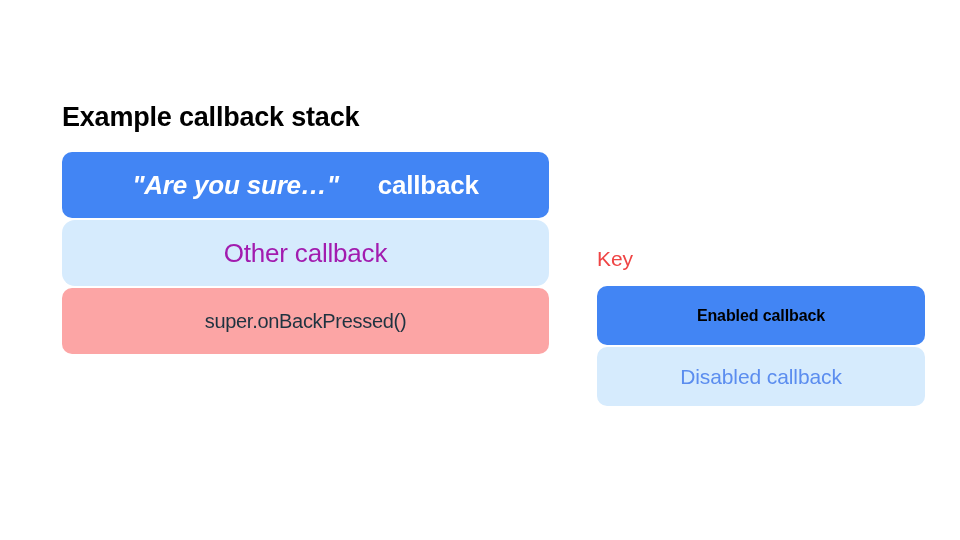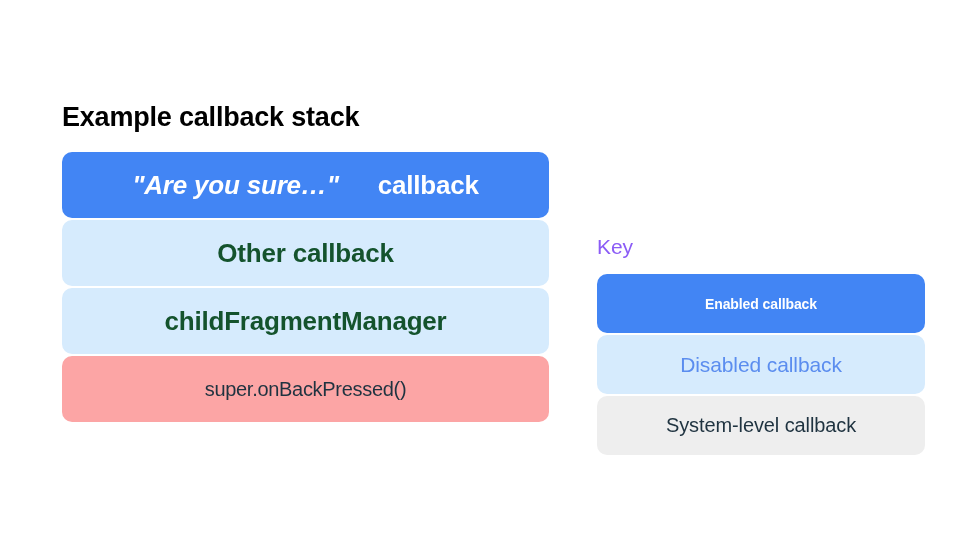--- a/index.html
+++ b/index.html
@@ -62,24 +62,25 @@
   
   .bar.enabled {
     background: #4285f4;
     color: #ffffff;
     font-weight: 700;
     font-size: 26px;
     letter-spacing: -0.2px;
   }
   .bar.disabled {
     background: #d6ebfd;
-    color: #14532d;
-    font-weight: 700;
+    color: #a21caf;
+    font-weight: 400;
     font-size: 26px;
     letter-spacing: -0.2px;
+    border-radius: 13px;
   }
   .bar.system {
     background: #fca5a5;
     color: #1f3340;
     font-weight: 400;
     font-size: 20px;
     letter-spacing: -0.3px;
   }
 
   
@@ -97,23 +98,23 @@
   #key-panel {
     position: absolute;
     left: 597px;
     top: 234px;
     width: 328px;
   }
 
   .key-title {
     font-size: 21px;
     font-weight: 400;
-    color: #8b5cf6;
+    color: #ef4444;
     line-height: 26px;
-    margin: 0 0 14px 0;
+    margin: 12px 0 14px 0;
     letter-spacing: -0.1px;
   }
 
   #key-bars {
     display: flex;
     flex-direction: column;
     gap: 2px;
   }
 
   .key-bar {
@@ -123,23 +124,23 @@
     display: flex;
     align-items: center;
     justify-content: center;
     text-align: center;
     padding: 0 12px;
     white-space: nowrap;
   }
 
   .key-bar.enabled {
     background: #4285f4;
-    color: #ffffff;
-    font-weight: 700;
-    font-size: 14px;
+    color: #000000;
+    font-weight: 700;
+    font-size: 16px;
     letter-spacing: -0.1px;
   }
   .key-bar.disabled {
     background: #d6ebfd;
     color: #5b8def;
     font-weight: 400;
     font-size: 21px;
     letter-spacing: -0.1px;
     text-align: center;
   }
@@ -163,23 +164,20 @@
     <div id="stack-bars">
 
       <div class="bar enabled">
         <span><span class="quote-italic">"Are you sure…"</span><span class="bar-label-rest"> callback</span></span>
       </div>
 
       <div class="bar disabled">
         <span>Other callback</span>
       </div>
 
-      <div class="bar disabled">
-        <span>childFragmentManager</span>
-      </div>
 
 
       <div class="bar system">
         <span>super.onBackPressed()</span>
       </div>
 
     </div>
   </section>
 
   <section id="key-panel">
@@ -189,20 +187,17 @@
     <div id="key-bars">
 
       <div class="key-bar enabled">
         <span>Enabled callback</span>
       </div>
 
       <div class="key-bar disabled">
         <span>Disabled callback</span>
       </div>
 
-      <div class="key-bar system">
-        <span>System-level callback</span>
-      </div>
 
     </div>
   </section>
 
 </div>
 
 </body></html>

